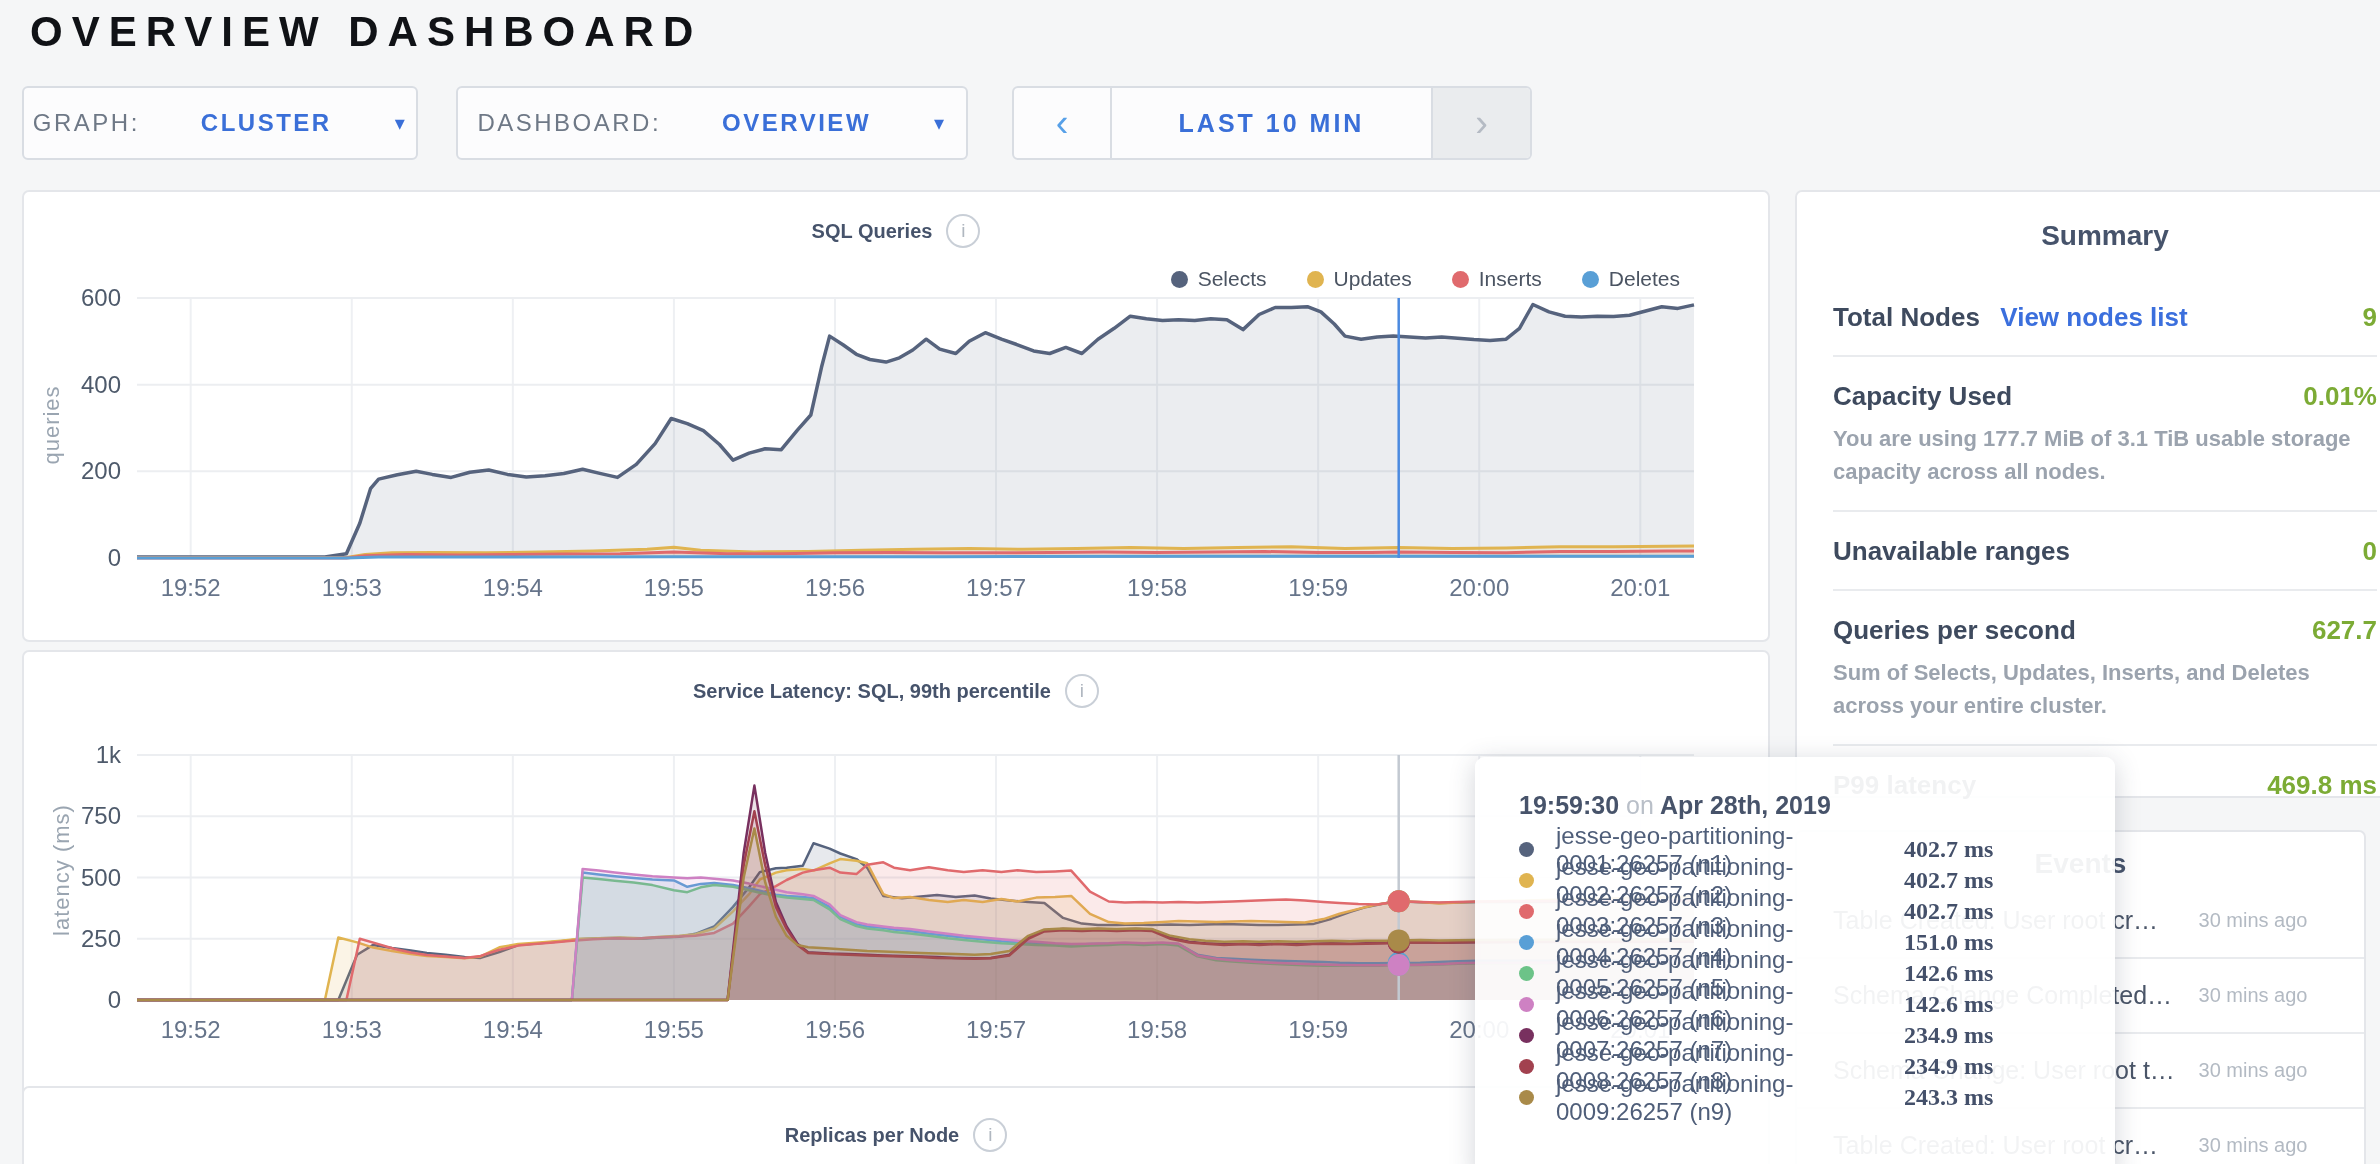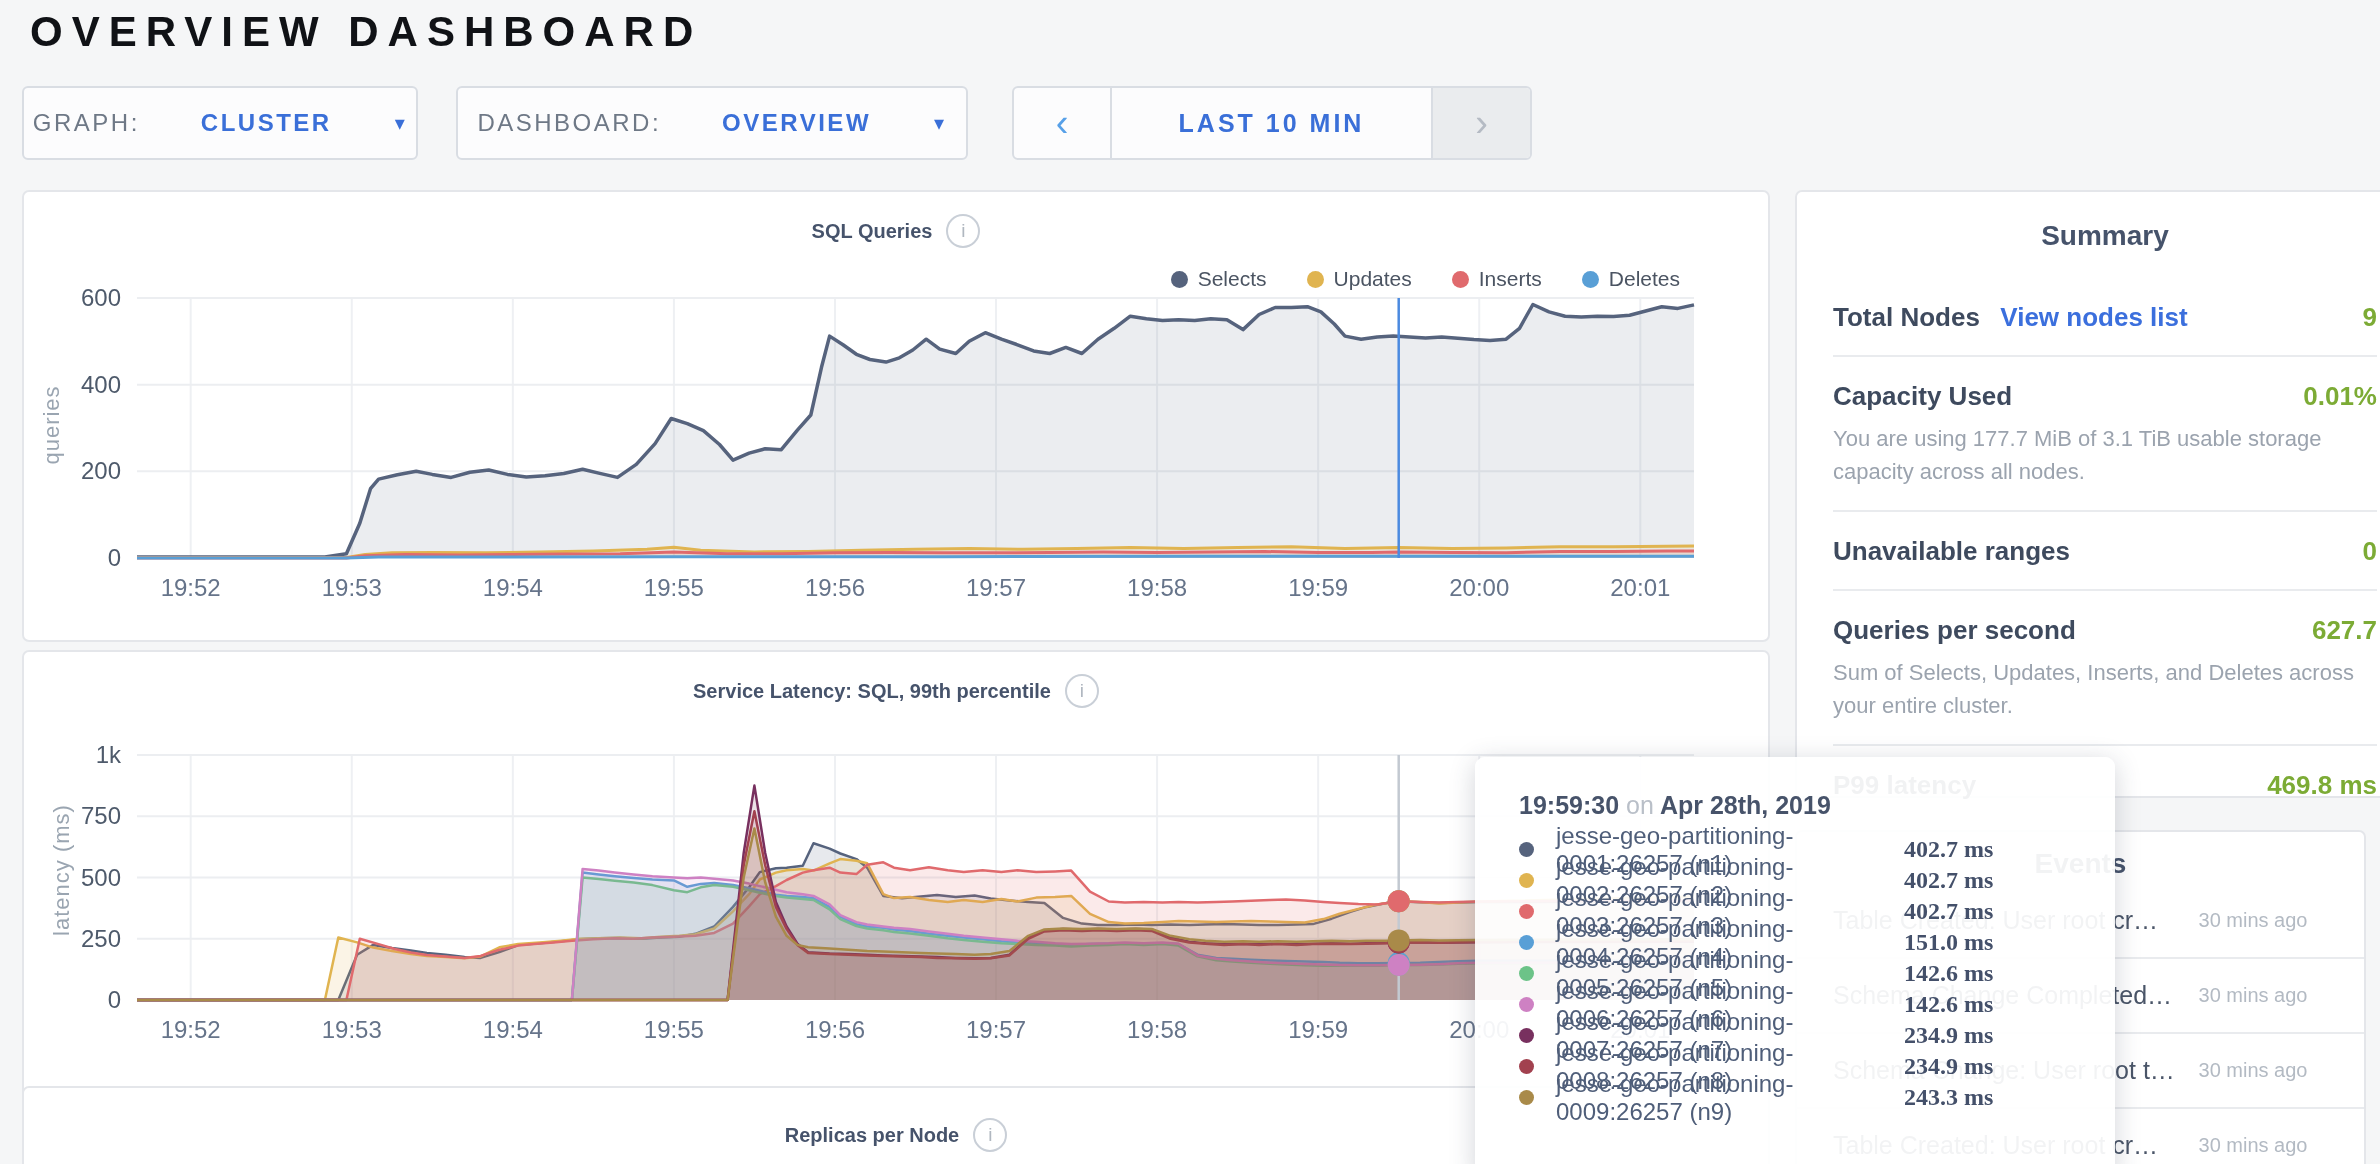--- a/index.html
+++ b/index.html
@@ -54,21 +54,21 @@
   
   #panel-summary{left:1795px;top:190px;width:620px;height:608px;padding:0 36px;}
   #panel-events{left:1795px;top:830px;width:571px;height:400px;padding:0 0;}
   .side-title{font-size:28px;font-weight:700;color:#46536b;text-align:center;margin-top:28px;}
   .srow{border-bottom:2px solid #e9ebee;padding:24px 0 22px 0;}
   .srow:last-child{border-bottom:none;}
   .srow-main{display:flex;justify-content:space-between;align-items:baseline;}
   .srow-label{font-size:26px;color:#3e4a5e;font-weight:600;}
   .srow-link{font-size:26px;color:#3b6fdd;font-weight:600;margin-left:16px;cursor:pointer;}
   .srow-value{font-size:26px;color:#7cab35;font-weight:700;}
-  .srow-desc{font-size:22px;color:#9ba3ae;line-height:1.5;margin-top:10px;}
+  .srow-desc{font-size:22px;color:#9ba3ae;line-height:1.5;margin-top:10px;font-weight:bold;}
   .events-list{margin-top:4px;}
   .erow{display:flex;justify-content:space-between;align-items:center;
     padding:10px 36px;border-bottom:2px solid #e9ebee;height:53px;cursor:pointer;}
   .erow-text{font-size:25px;color:#4a5568;white-space:nowrap;overflow:hidden;max-width:340px;}
   .erow-time{font-size:20px;color:#b3bac3;text-align:center;width:150px;line-height:1.45;}
   
   .tooltip{
     position:absolute;left:1475px;top:757px;width:640px;height:422px;box-sizing:border-box;
     background:rgba(255,255,255,0.93);border-radius:10px;z-index:50;
     box-shadow:0 5px 26px rgba(50,60,80,0.22);padding:34px 0 0 44px;

